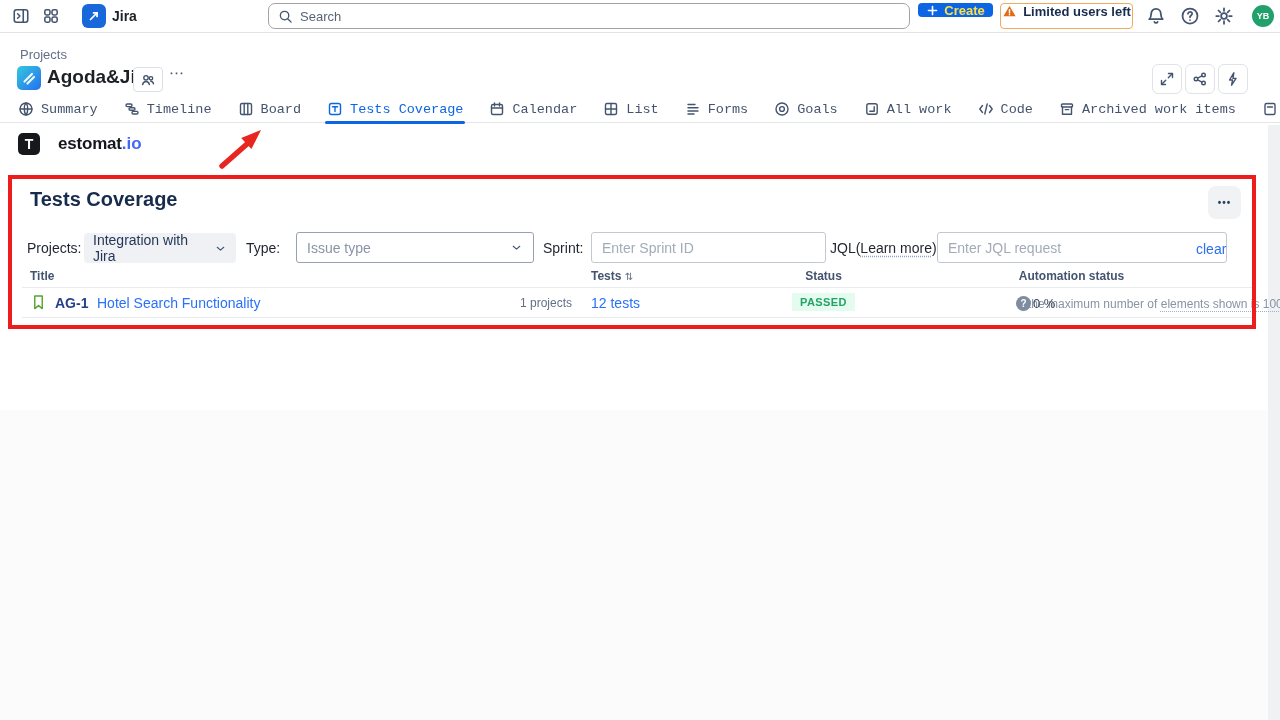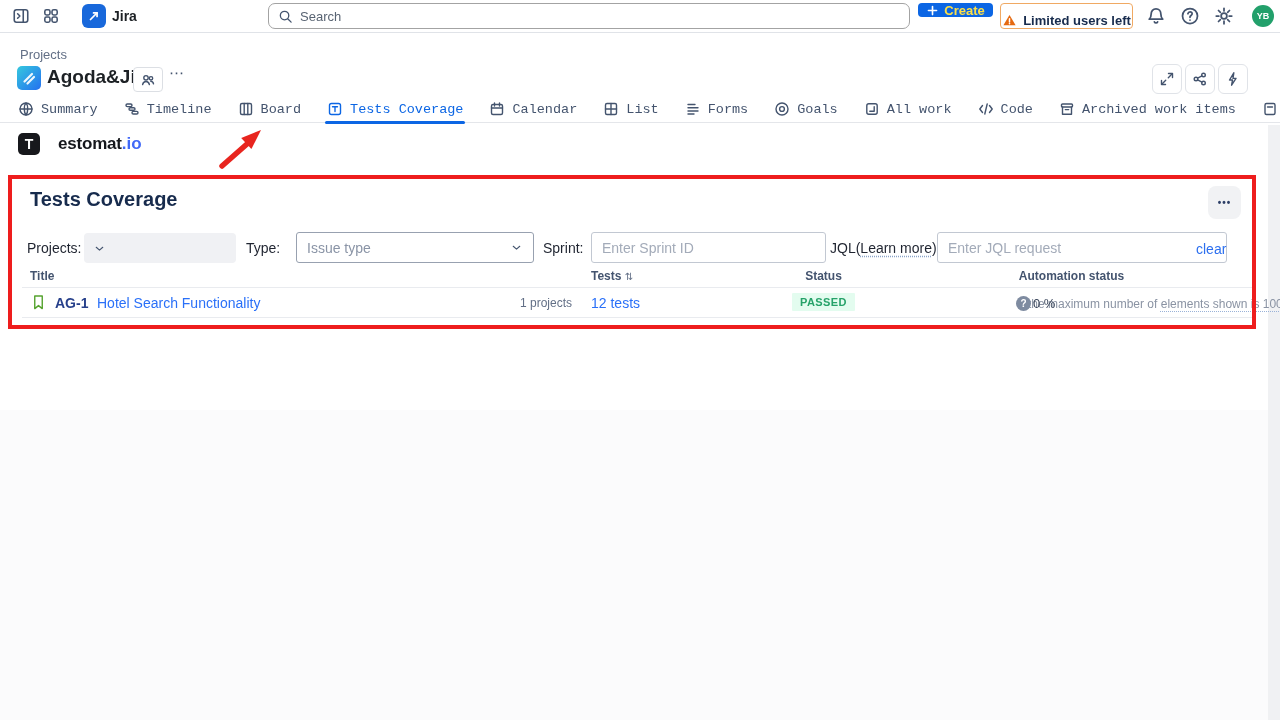--- a/index.html
+++ b/index.html
@@ -10,21 +10,21 @@
 
   
   .topbar { position:absolute; top:0; left:0; width:1280px; height:33px; background:#fff; border-bottom:1px solid #e0e3e8; }
   .tb-item { position:absolute; top:0; height:32px; display:flex; align-items:center; }
   .panel-btn { left:12px; } .grid-btn { left:42px; }
   .jira-tile { left:82px; top:4px; width:24px; height:24px; border-radius:6px; background:#1868db; display:flex; align-items:center; justify-content:center; }
   .jira-name { left:112px; font-size:14px; font-weight:bold; color:#1d2125; }
   .searchbox { position:absolute; left:268px; top:3px; width:642px; height:26px; border:1px solid #a3a3a3; border-radius:7px; display:flex; align-items:center; padding:0 9px; gap:7px; background:#fff; }
   .searchbox span { font-size:13px; color:#596473; }
   .create-btn { position:absolute; left:918px; top:3px; width:75px; height:14px; background:#0c66e4; color:#fde047; border-radius:4px; display:flex; align-items:center; justify-content:center; gap:5px; font-size:13px; font-weight:bold; }
-  .limited-btn { position:absolute; left:1000px; top:3px; width:133px; height:26px; background:#fff; border:1px solid #f0a963; border-radius:4px; display:flex; align-items:flex-end; justify-content:center; gap:6px; font-size:13px; font-weight:bold; color:#172b4d; }
+  .limited-btn { position:absolute; left:1000px; top:3px; width:133px; height:26px; background:#fff; border:1px solid #f0a963; border-radius:4px; display:flex; align-items:flex-start; justify-content:center; gap:6px; font-size:13px; font-weight:bold; color:#172b4d; }
   .tb-icon { position:absolute; top:6px; }
   .avatar { position:absolute; left:1252px; top:5px; width:22px; height:22px; border-radius:50%; background:#22a06b; color:#fff; font-size:9px; font-weight:bold; display:flex; align-items:center; justify-content:center; }
 
   
   .breadcrumb { position:absolute; left:20px; top:47px; font-size:13px; color:#626f86; }
   .proj-tile { position:absolute; left:17px; top:66px; width:24px; height:24px; border-radius:5px; background:linear-gradient(135deg,#35c8de 0%,#2470f0 100%); display:flex; align-items:center; justify-content:center; }
   .proj-title { position:absolute; left:47px; top:66px; font-size:19px; font-weight:bold; color:#1d2125; }
   .people-btn { position:absolute; left:133px; top:67px; width:30px; height:25px; border:1px solid #dcdfe4; border-radius:4px; display:flex; align-items:center; justify-content:center; background:#fff; }
   .hdr-dots { position:absolute; left:169px; top:64px; font-size:15px; color:#44546e; letter-spacing:1px; }
   .hdr-btn { position:absolute; top:64px; width:30px; height:30px; border:1px solid #e0e3e8; border-radius:6px; background:#fff; display:flex; align-items:center; justify-content:center; }
@@ -288,20 +288,21 @@
   <div class="logo-tile">T</div>
   <span class="logo-name">estomat</span>
   <span class="logo-io">.io</span>
 </div>
 
 <div class="panel-title">Tests Coverage</div>
 <div class="panel-more">•••</div>
 
 <div class="flt-label" style="left:27px">Projects:</div>
 <div class="dd-projects">
+  <span>Integration with Jira</span>
   <svg class="ic" width="13" height="13" viewBox="0 0 16 16">
       <path d="M4 6.5 8 10l4-3.5"></path>
     </svg>
 </div>
 
 <div class="flt-label" style="left:246px">Type:</div>
 <div class="sel-type">
   <span class="ph">Issue type</span>
   <svg class="ic" width="13" height="13" viewBox="0 0 16 16">
       <path d="M4 6.5 8 10l4-3.5"></path>

